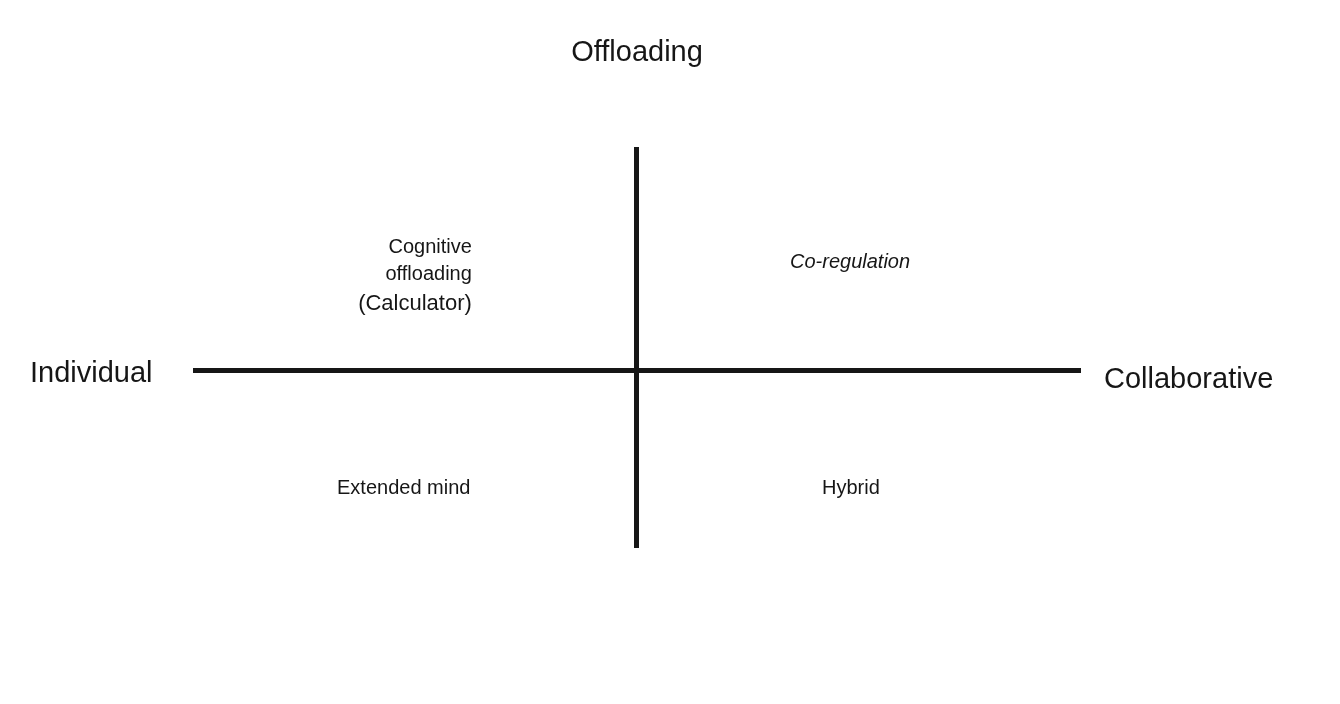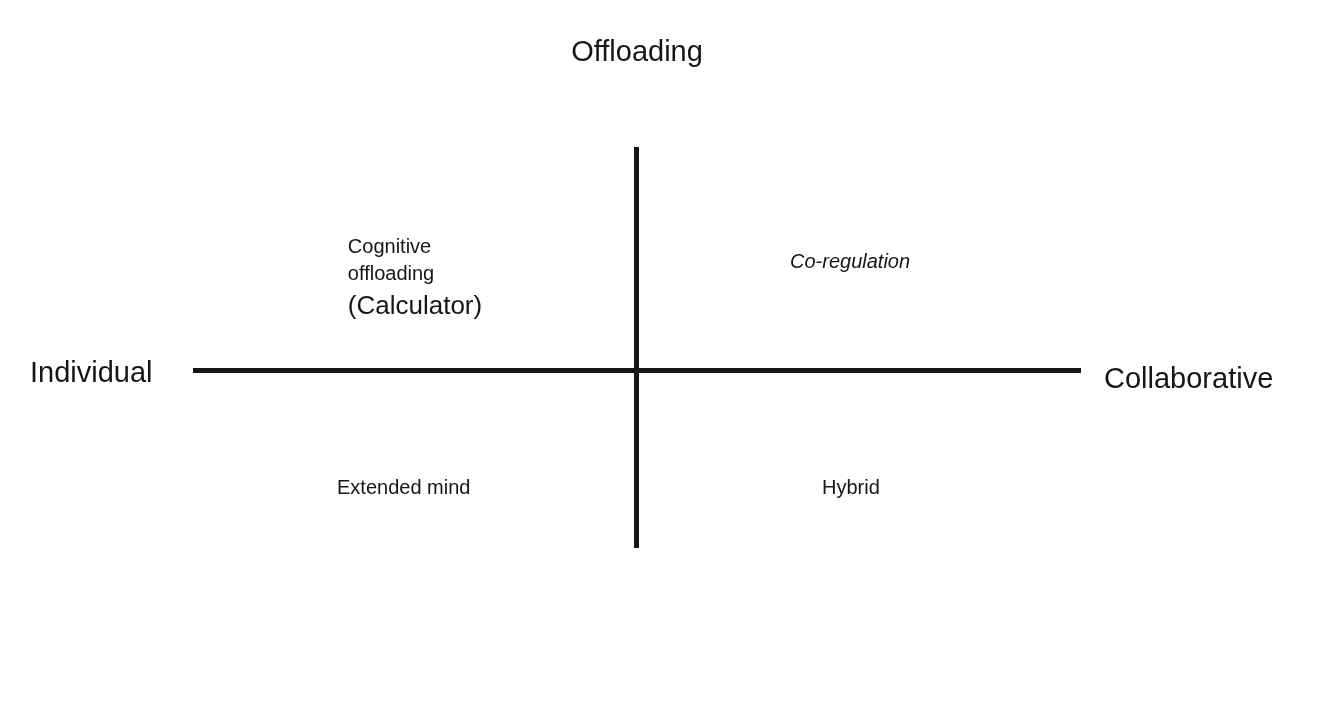--- a/index.html
+++ b/index.html
@@ -60,28 +60,28 @@
   }
   .quad-label {
     position: absolute;
     font-size: 20px;
     line-height: 1.35;
     white-space: nowrap;
     color: #161616;
   }
   .quad-label.centered {
     transform: translateX(-50%);
-    text-align: left;
+    text-align: right;
   }
   .quad-tl {
     left: 415px;
     top: 233px;
   }
   .quad-tl .subline {
-    font-size: 26px;
+    font-size: 22px;
     display: block;
     margin-top: 1px;
   }
   .quad-tl .line {
     display: block;
   }
   .quad-tr {
     left: 790px;
     top: 248px;
     font-style: italic;

